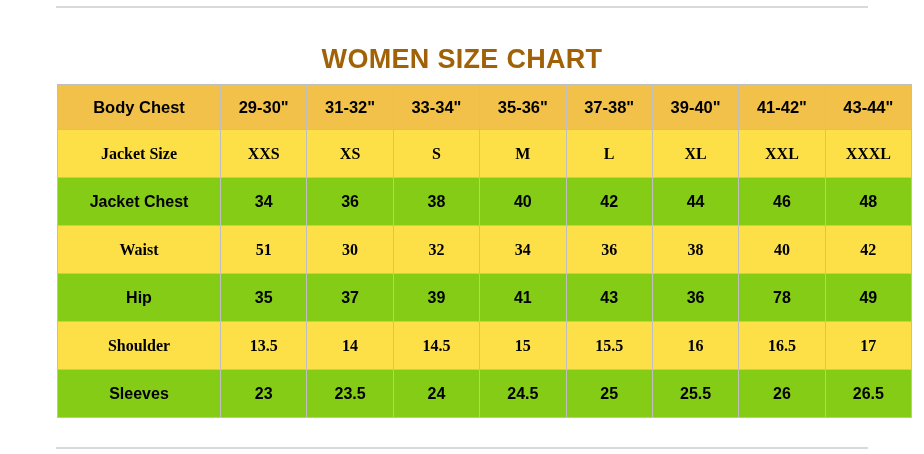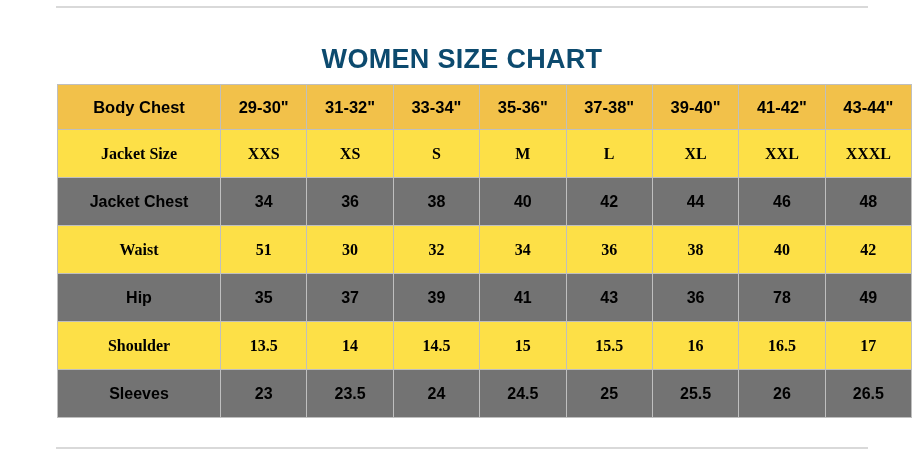--- a/index.html
+++ b/index.html
@@ -38,21 +38,21 @@
     background: #d9d9d9;
   }
   #chart-title {
     position: absolute;
     top: 44px;
     left: 0;
     width: 924px;
     text-align: center;
     font-size: 27px;
     font-weight: bold;
-    color: #0c4a6e;
+    color: #a16207;
     letter-spacing: 0.3px;
   }
   #size-table {
     position: absolute;
     top: 84px;
     left: 57px;
     width: 855px;
     border-collapse: collapse;
     table-layout: fixed;
     border-radius: 26px;
@@ -65,21 +65,21 @@
     font-size: 16px;
     color: #000000;
   }
   #size-table tr.header-row td {
     background: #f2c14a;
     font-weight: bold;
     font-size: 16.5px;
     height: 42px;
   }
   #size-table tr.shade-row td {
-    background: #737373;
+    background: #84cc16;
   }
   #size-table tr.plain-row td {
     background: #fde047;
     font-family: Liberation Serif, serif;
   }
   #size-table td.label-cell {
     font-weight: bold;
     width: 160px;
   }
   #size-table td.value-cell {

